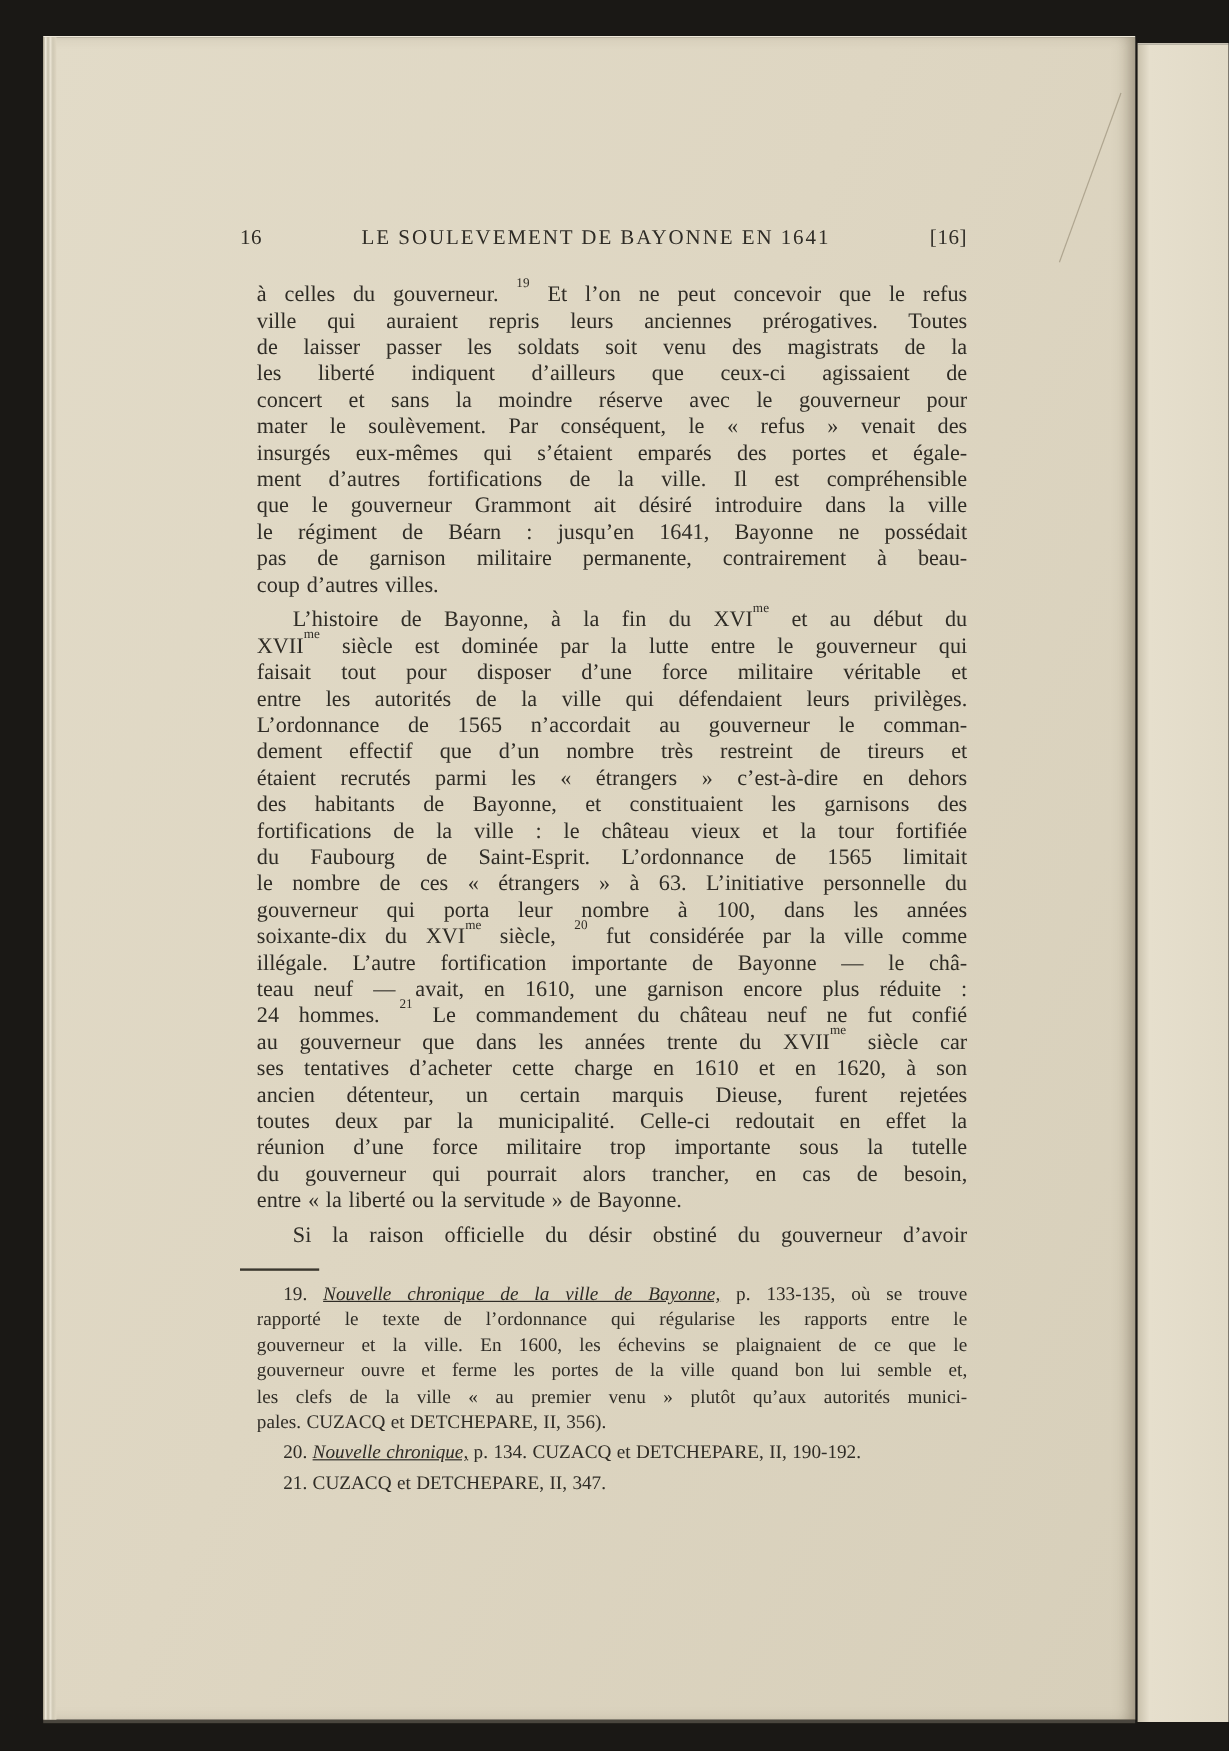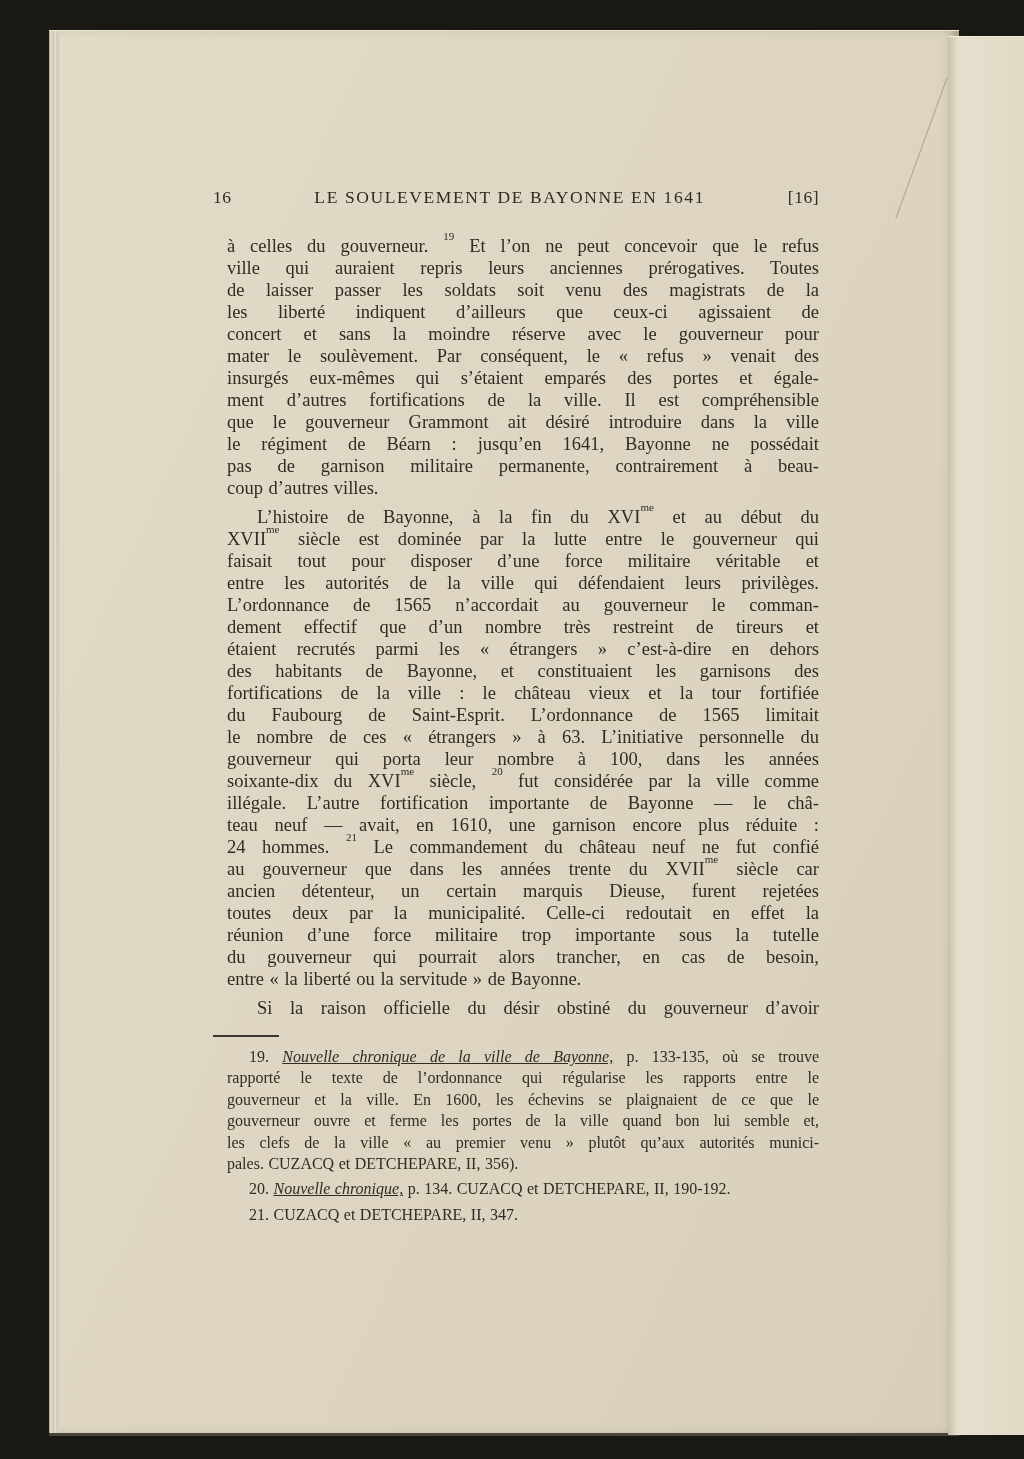--- a/index.html
+++ b/index.html
@@ -3,21 +3,21 @@
 <meta charset="utf-8">
 <style>
   html,body{margin:0;padding:0;background:#171512;}
   .stage{
     position:relative;width:1024px;height:1459px;overflow:hidden;
     background:#1a1815;
     font-family:"Liberation Serif","DejaVu Serif",serif;
   }
   
   .page{
-    position:absolute;left:49px;top:30px;width:910px;height:1402px;
+    position:absolute;left:36px;top:30px;width:910px;height:1402px;
     background:linear-gradient(115deg,#e2dbc8 0%,#ded6c2 45%,#d7cfba 100%);
     box-shadow:inset -10px 0 14px -7px rgba(70,58,38,.5), 0 3px 0 #4a463e;
     border-top:1px solid #efe9da;
   }
   
   .page-edges{
     position:absolute;left:0;top:0;bottom:0;width:11px;
     background:linear-gradient(90deg,#a59d88 0px,#efe9da 2px,#c6bfab 4px,#e9e3d3 6px,#cfc8b4 8px,#ded6c2 11px);
   }
   
@@ -84,20 +84,21 @@
           <div class="tline"><span>des habitants de Bayonne, et constituaient les garnisons des</span></div>
           <div class="tline"><span>fortifications de la ville : le château vieux et la tour fortifiée</span></div>
           <div class="tline"><span>du Faubourg de Saint-Esprit. L’ordonnance de 1565 limitait</span></div>
           <div class="tline"><span>le nombre de ces « étrangers » à 63. L’initiative personnelle du</span></div>
           <div class="tline"><span>gouverneur qui porta leur nombre à 100, dans les années</span></div>
           <div class="tline"><span>soixante-dix du XVI</span><sup>me</sup><span> siècle, </span><sup>20</sup><span> fut considérée par la ville comme</span></div>
           <div class="tline"><span>illégale. L’autre fortification importante de Bayonne — le châ-</span></div>
           <div class="tline"><span>teau neuf — avait, en 1610, une garnison encore plus réduite :</span></div>
           <div class="tline"><span>24 hommes. </span><sup>21</sup><span> Le commandement du château neuf ne fut confié</span></div>
           <div class="tline"><span>au gouverneur que dans les années trente du XVII</span><sup>me</sup><span> siècle car</span></div>
+          <div class="tline"><span>ses tentatives d’acheter cette charge en 1610 et en 1620, à son</span></div>
           <div class="tline"><span>ancien détenteur, un certain marquis Dieuse, furent rejetées</span></div>
           <div class="tline"><span>toutes deux par la municipalité. Celle-ci redoutait en effet la</span></div>
           <div class="tline"><span>réunion d’une force militaire trop importante sous la tutelle</span></div>
           <div class="tline"><span>du gouverneur qui pourrait alors trancher, en cas de besoin,</span></div>
           <div class="tline last"><span>entre « la liberté ou la servitude » de Bayonne.</span></div>
           <div class="tline ind para"><span>Si la raison officielle du désir obstiné du gouverneur d’avoir</span></div>
         </div>
       <div class="fn-rule"></div>
       <div class="footnotes">
           <div class="tline ind"><span>19. </span><span class="it">Nouvelle chronique de la ville de Bayonne,</span><span> p. 133-135, où se trouve</span></div>

